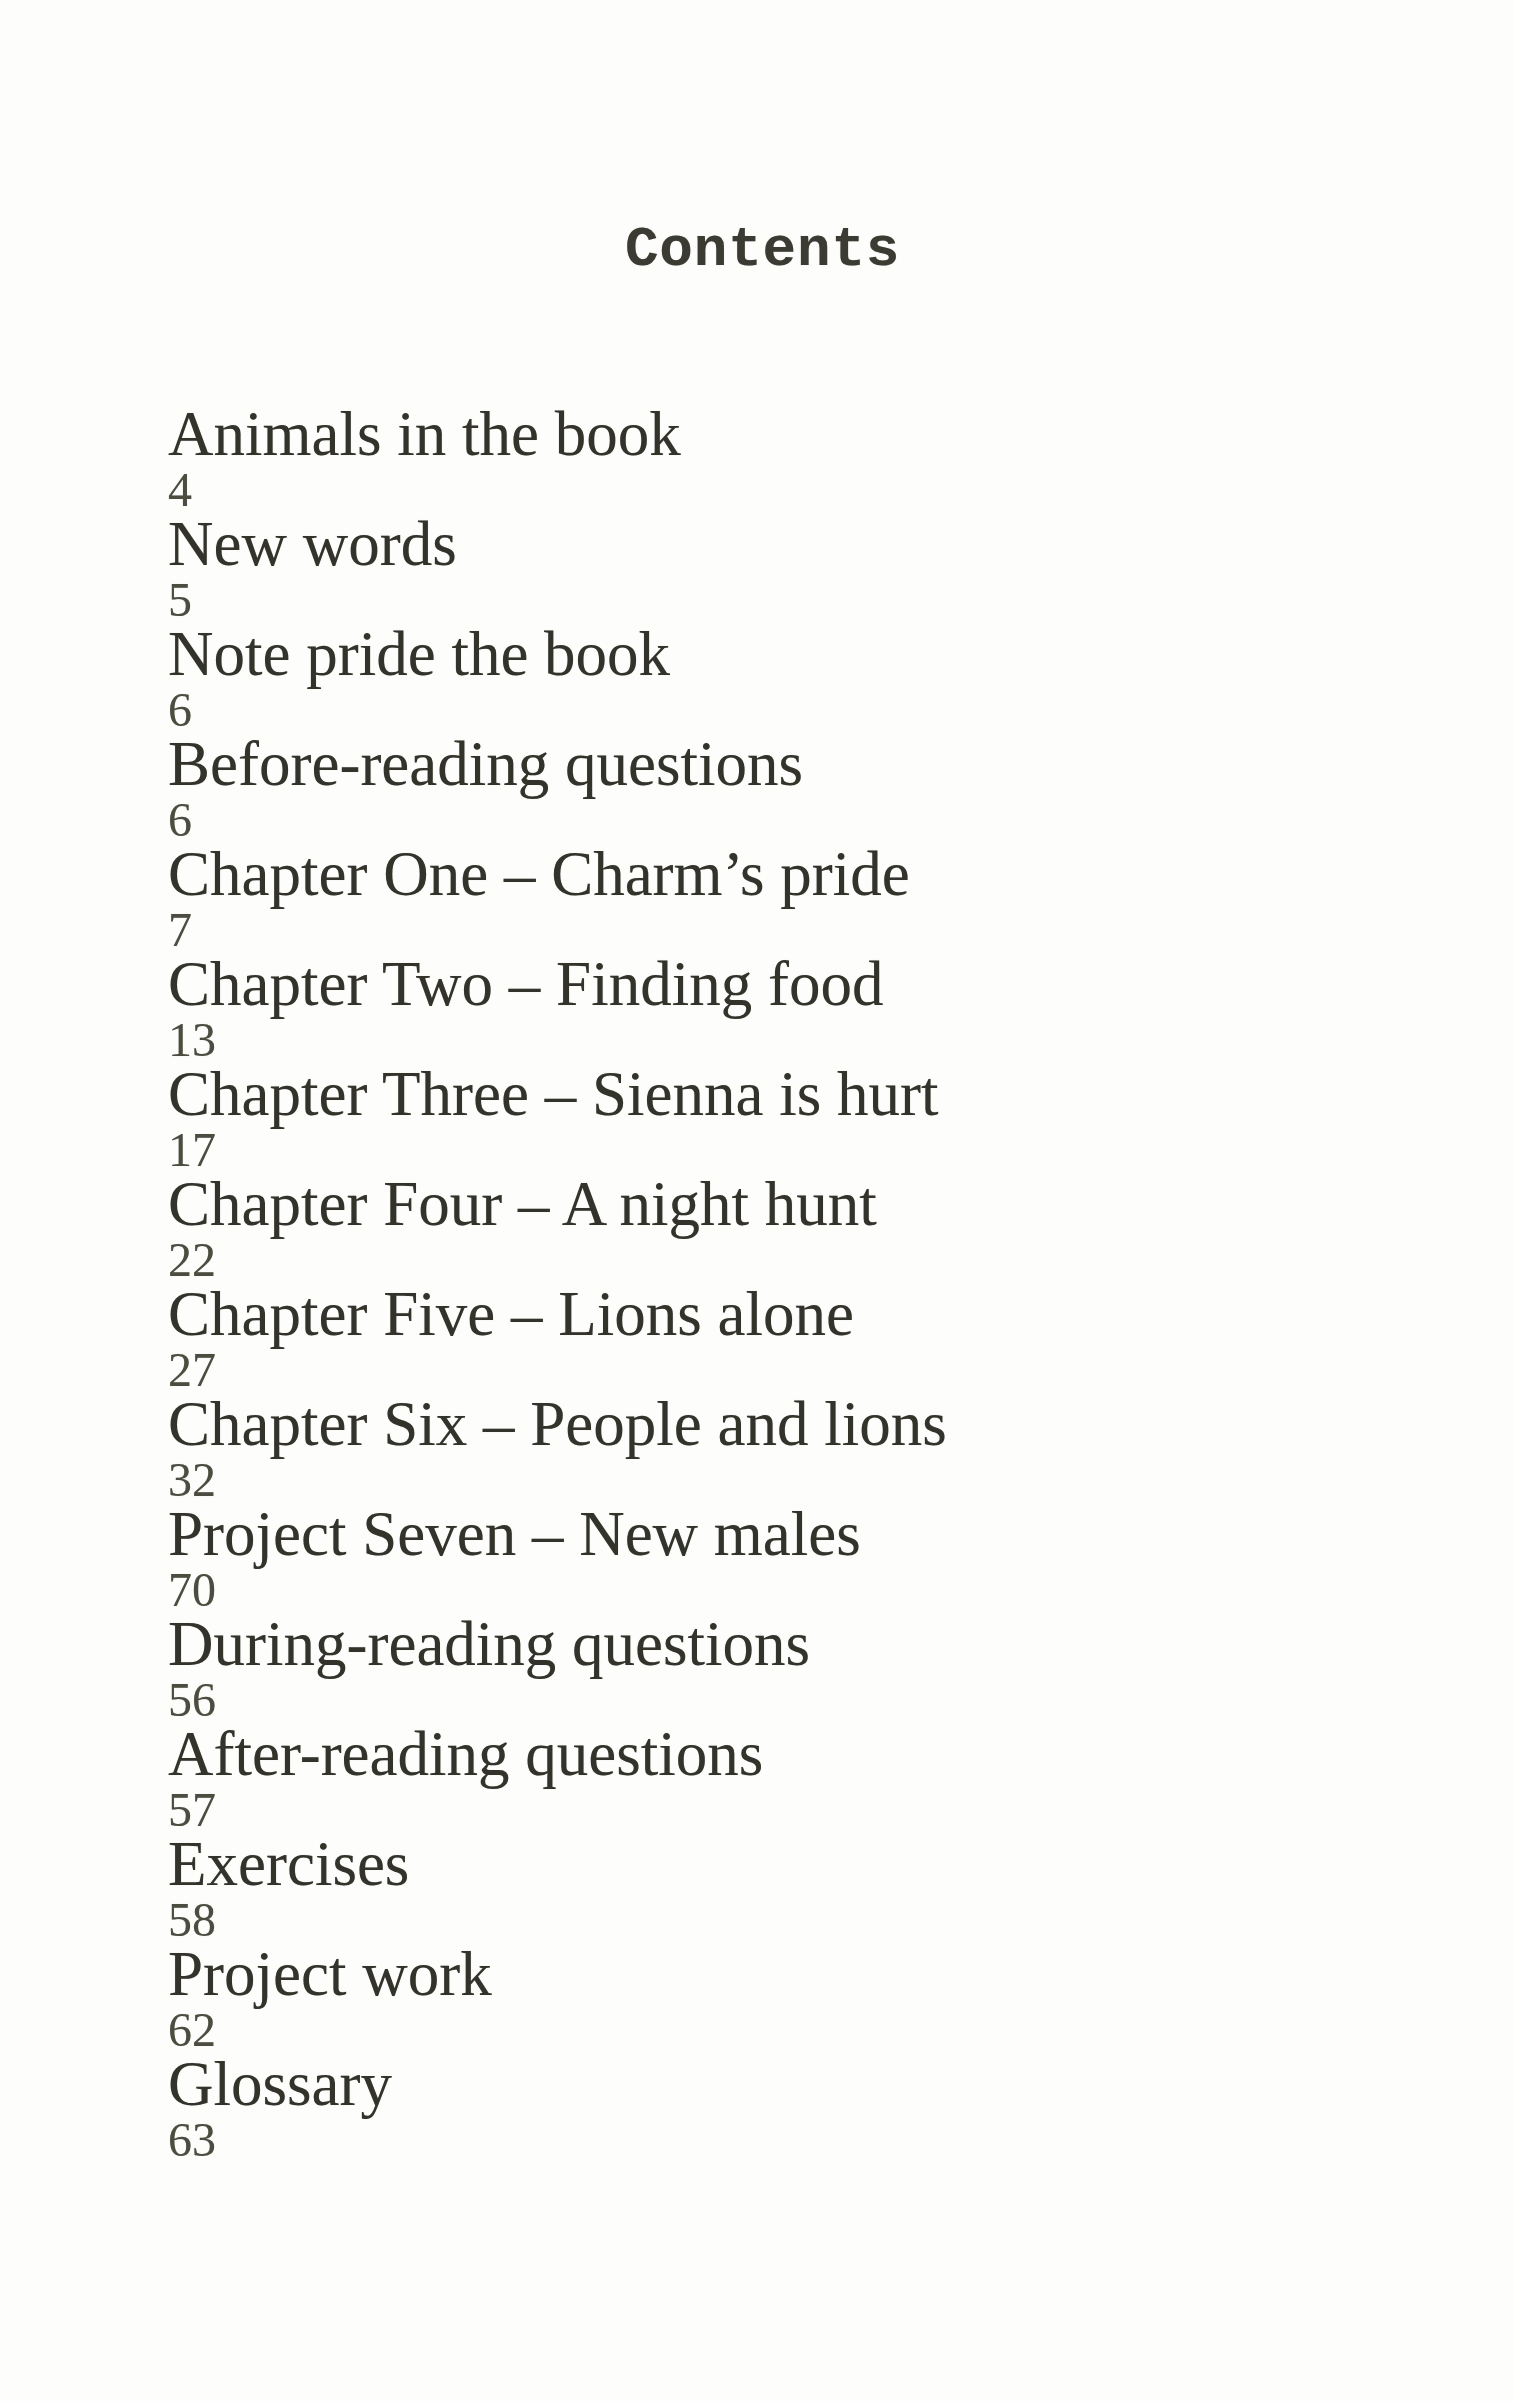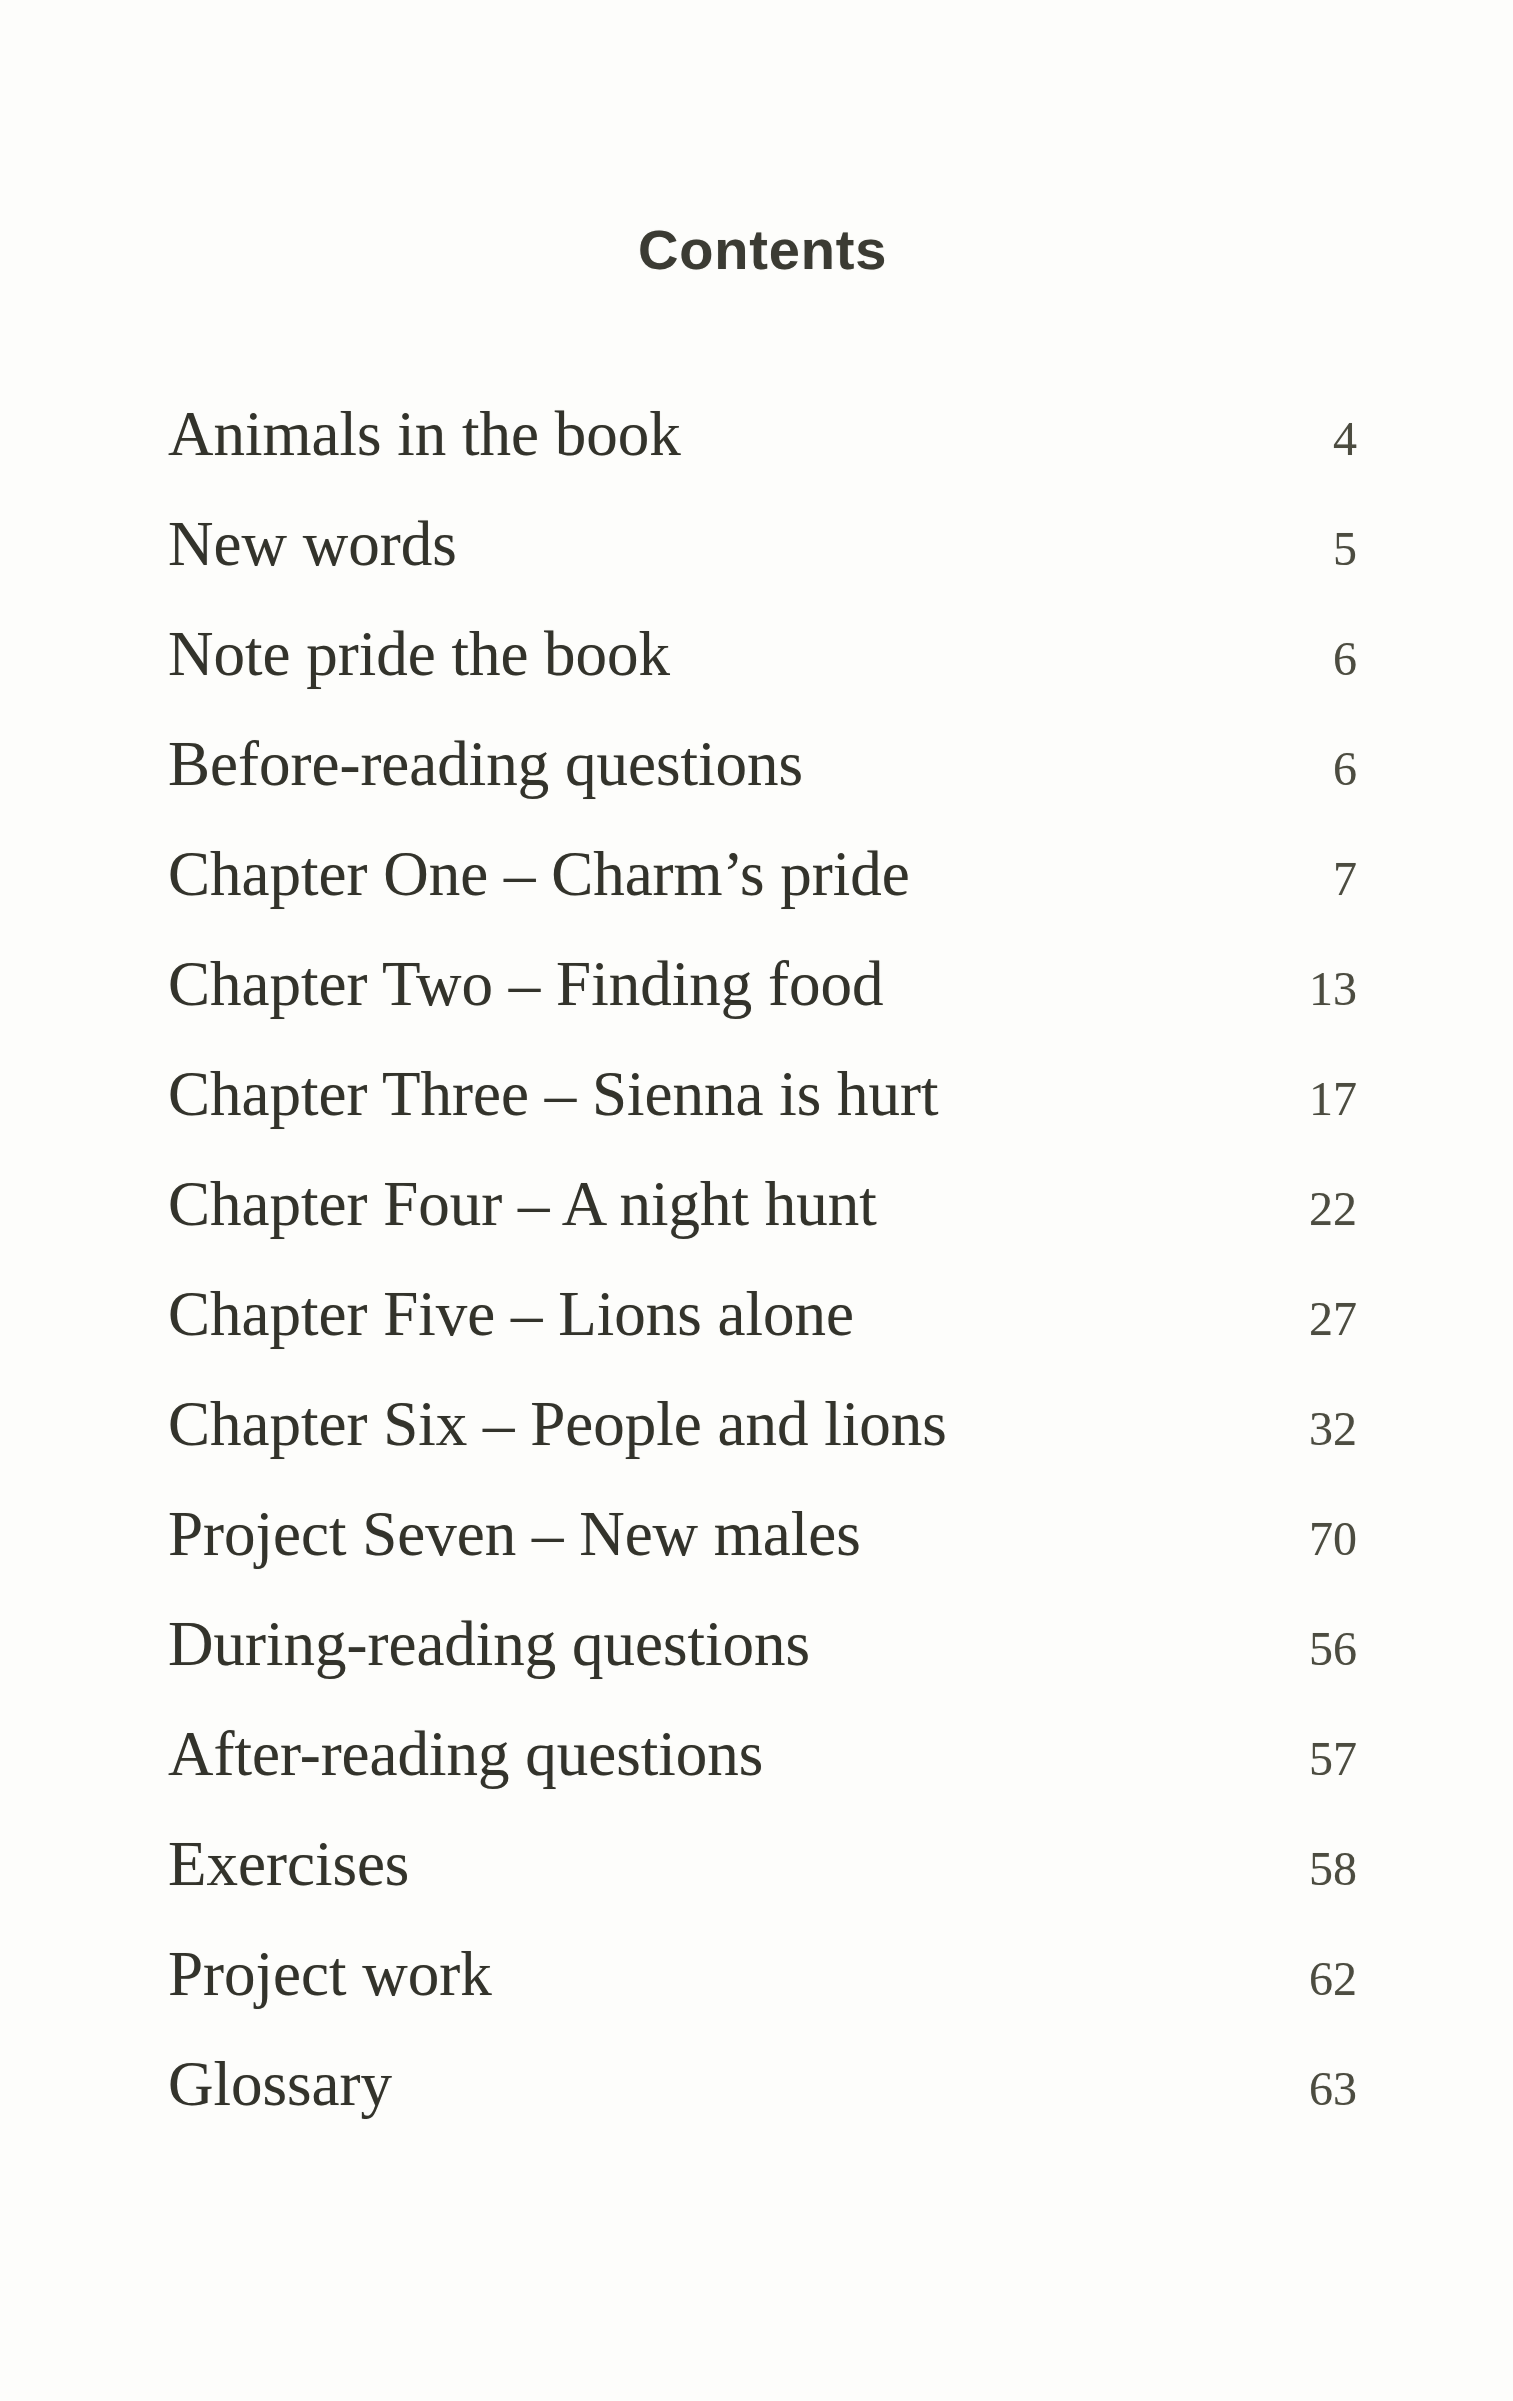--- a/index.html
+++ b/index.html
@@ -18,39 +18,40 @@
     overflow:hidden;
   }
   .page-title{
     position:absolute;
     top:218px;
     left:0;
     right:0;
     margin:0;
     text-align:center;
     text-indent:11.2px;
-    font-family:Liberation Sans, sans-serif;
+    font-family:Liberation Mono, monospace;
     font-weight:bold;
     font-size:56px;
     line-height:1.15;
     letter-spacing:0.8px;
     color:var(--title-ink);
     text-shadow:0 0 0.8px rgba(60,60,50,0.35);
   }
   .toc{
     position:absolute;
     top:403px;
     left:168px;
     width:1189px;
   }
   .toc-row{
     display:flex;
     justify-content:space-between;
     align-items:baseline;
     height:110px;
+    flex-direction:column;
   }
   .toc-label{
     font-family:"Liberation Serif","DejaVu Serif",serif;
     font-size:63px;
     line-height:1;
     color:var(--ink);
     letter-spacing:0px;
     white-space:nowrap;
     text-shadow:0 0 0.8px rgba(51,51,43,0.3);
   }

